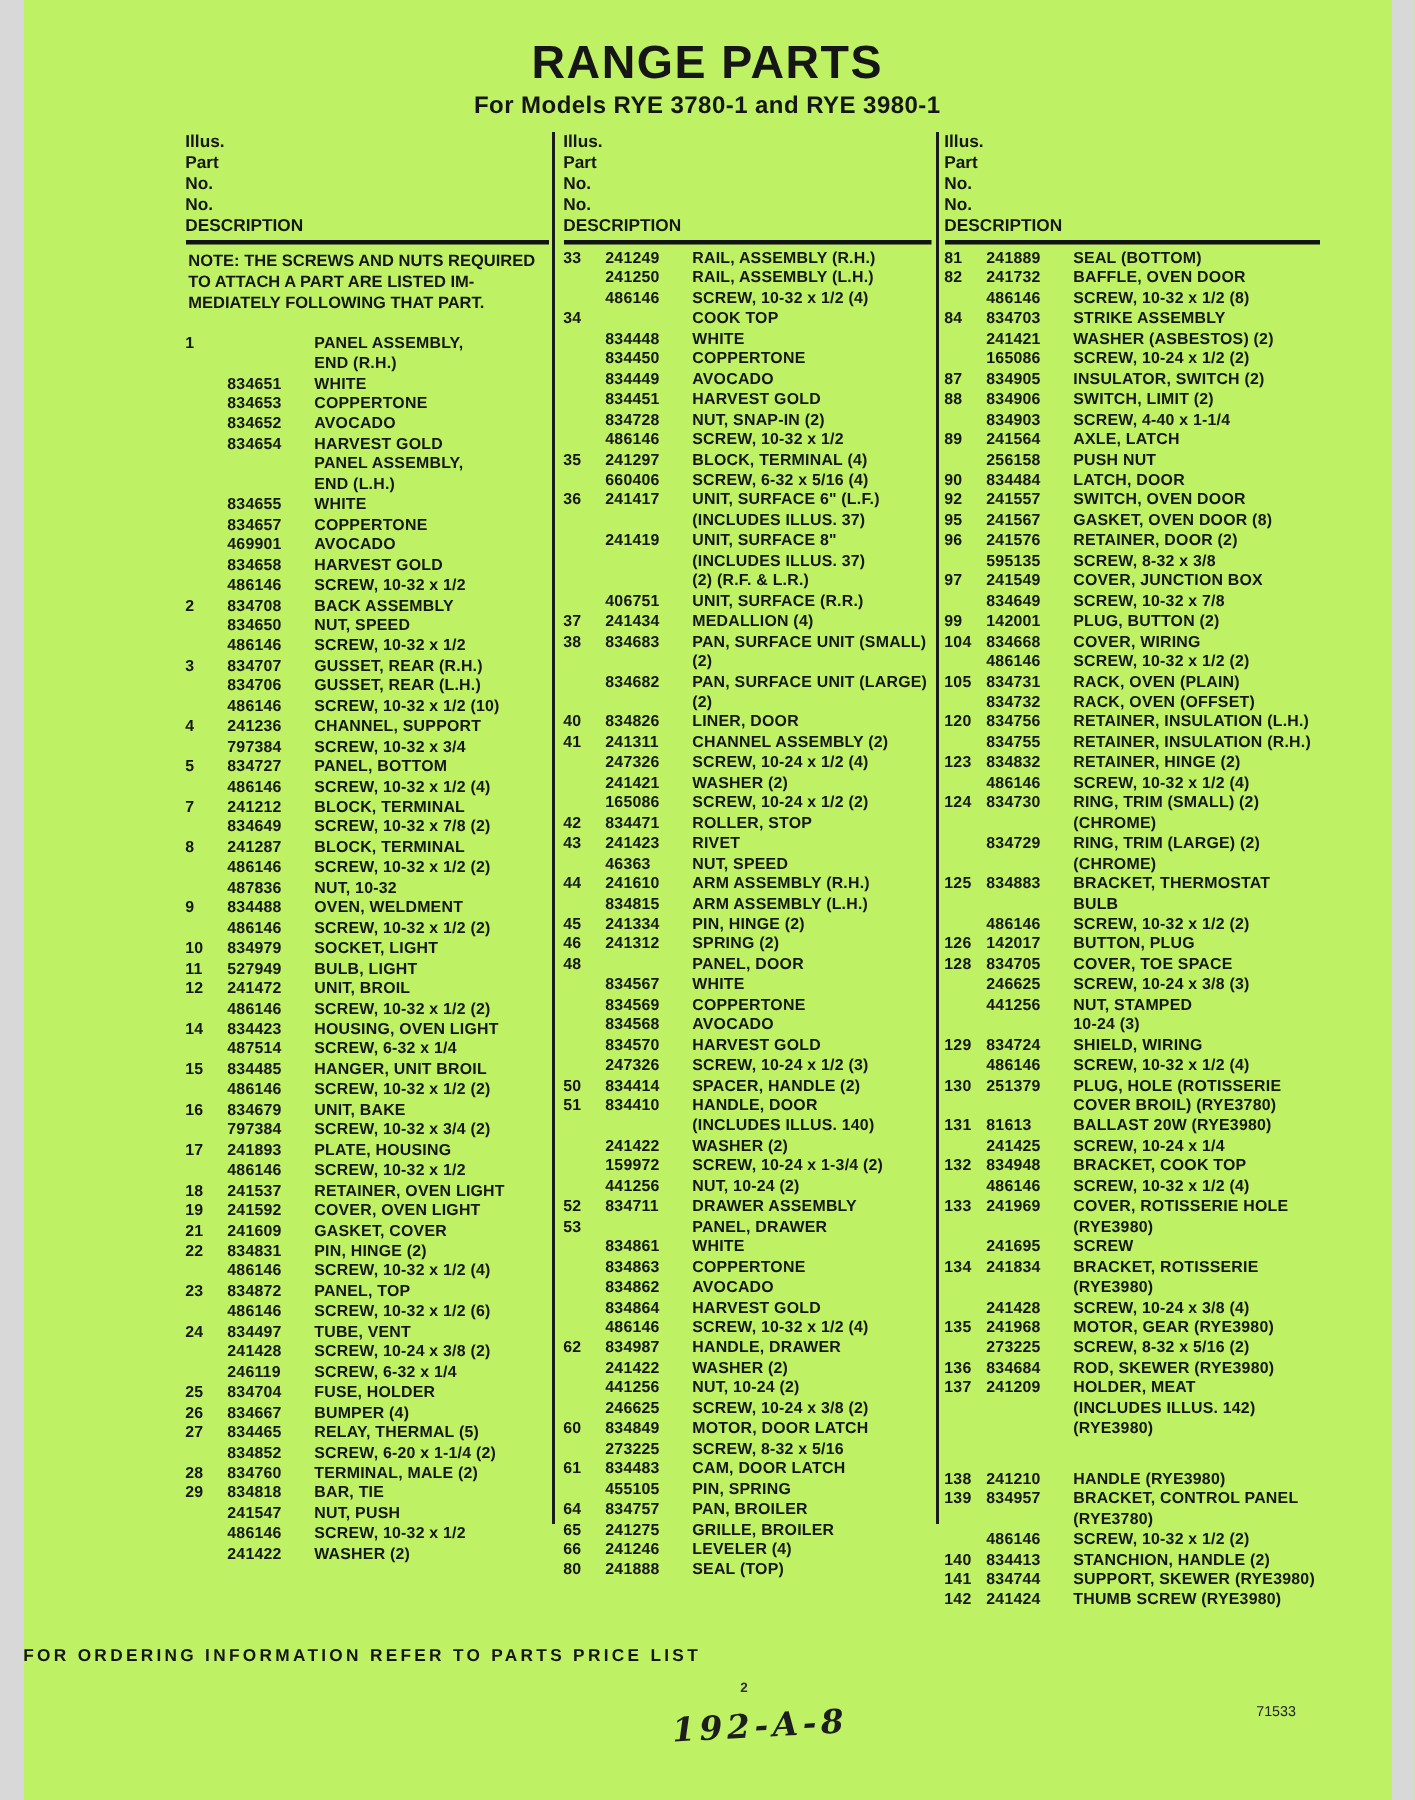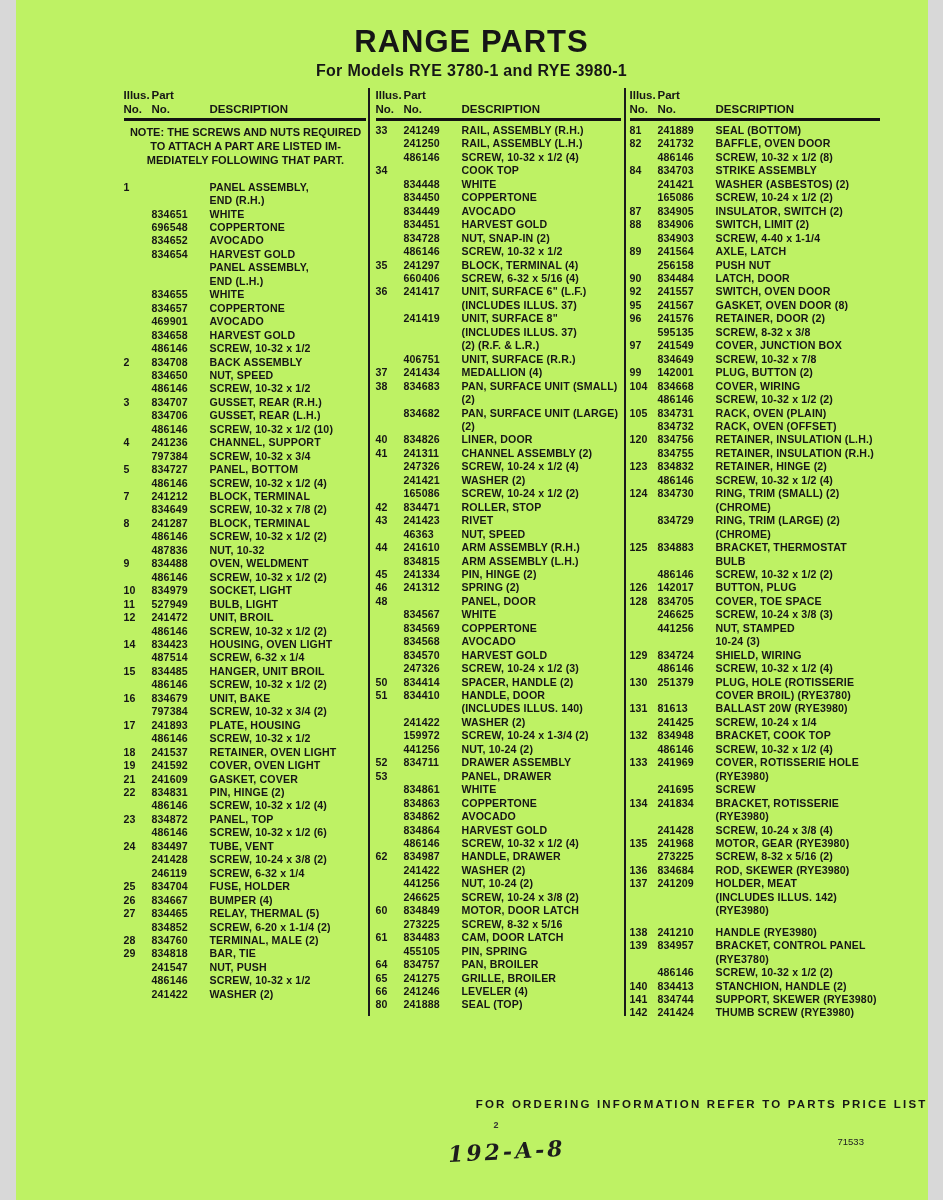--- a/index.html
+++ b/index.html
@@ -18,35 +18,35 @@
     font-size:16px;font-weight:bold;letter-spacing:.3px;margin:0;
   }
   .col{position:absolute;top:88px;}
   .col-0{left:108px;width:242px;}
   .col-1{left:360px;width:245px;}
   .col-2{left:614px;width:250px;}
   .vline{position:absolute;top:88px;width:2px;background:#1b1b1b;}
   .vline-1{left:352px;height:928px;}
   .vline-2{left:608px;height:928px;}
   .col-header{border-bottom:3px solid #131313;padding-bottom:2px;margin-bottom:3px;}
-  .h-row{display:flex;font-size:11.5px;font-weight:bold;line-height:14px;white-space:nowrap;}
+  .h-row{display:flex;font-size:11.5px;font-weight:bold;line-height:14px;white-space:nowrap;flex-direction:column;}
   .cell-i{width:28px;flex:none;}
   .cell-p{width:58px;flex:none;}
   .cell-d{flex:1;min-width:0;}
   .note{
     font-size:11px;font-weight:bold;line-height:14.2px;
-    margin:4px 0 13px 2px;white-space:nowrap;text-align:center;
+    margin:4px 0 13px 2px;white-space:nowrap;
   }
   .prow{
     display:flex;font-size:10.6px;font-weight:bold;line-height:13.45px;
     white-space:nowrap;letter-spacing:.15px;
   }
-  .prow.gap{margin-top:8px;}
+  .prow.gap{margin-top:20px;}
   .order-note{
-    position:absolute;top:1098px;left:0;width:100%;text-align:right;
+    position:absolute;top:1098px;left:0;width:100%;text-align:left;
     font-size:11.5px;font-weight:bold;letter-spacing:2.2px;
   }
   .page-number{
     position:absolute;top:1120px;left:478px;
     font-size:9px;font-weight:bold;color:#333;
   }
   .doc-number{
     position:absolute;top:1118px;left:822px;
     font-size:9.5px;color:#222;margin-top:18px;
   }
@@ -97,21 +97,21 @@
           <span class="cell-p"></span>
           <span class="cell-d">END (R.H.)</span>
         </div>
         <div class="prow">
           <span class="cell-i"></span>
           <span class="cell-p">834651</span>
           <span class="cell-d">WHITE</span>
         </div>
         <div class="prow">
           <span class="cell-i"></span>
-          <span class="cell-p">696548</span>
+          <span class="cell-p">834653</span>
           <span class="cell-d">COPPERTONE</span>
         </div>
         <div class="prow">
           <span class="cell-i"></span>
           <span class="cell-p">834652</span>
           <span class="cell-d">AVOCADO</span>
         </div>
         <div class="prow">
           <span class="cell-i"></span>
           <span class="cell-p">834654</span>

